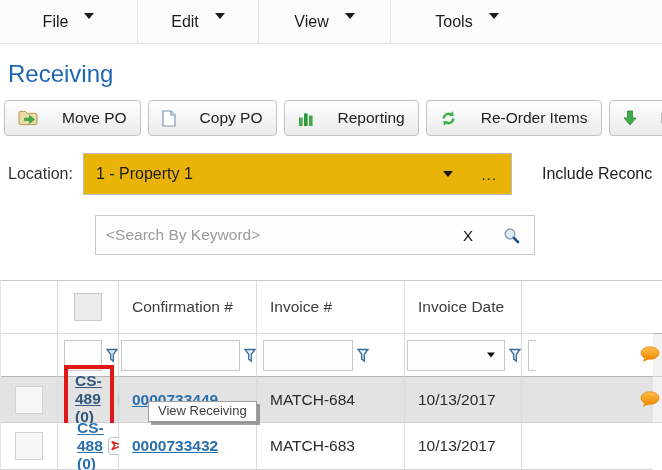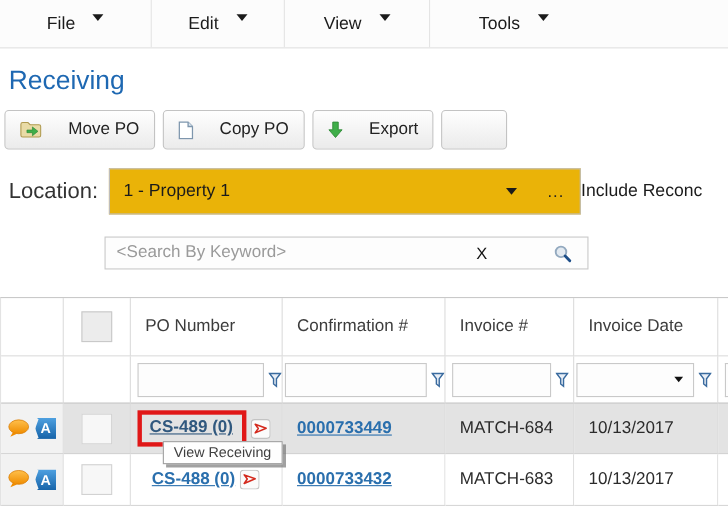--- a/index.html
+++ b/index.html
@@ -21,32 +21,32 @@
 
   
   .toolbar { display:flex; gap:7px; margin:12px 0 0 4px; height:36px; }
   .tb-btn { display:inline-flex; align-items:center; gap:24px; padding:0 13px;
     border:1px solid #c3c3c3; border-radius:4px; font-size:15.5px; color:#222;
     background:linear-gradient(#fefefe,#ebebeb); white-space:nowrap; cursor:pointer; }
   .tb-btn.partial { width:60px; flex:none; }
 
   
   .location-row { display:flex; align-items:center; margin:17px 0 0 8px; height:42px; }
-  .location-label { font-size:20px; color:#333; }
+  .location-label { font-size:16px; color:#333; }
   .location-box { margin-left:10px; width:429px; height:42px; border:1px solid #bdbdbd;
     background:#eab308; display:flex; align-items:center; font-size:16px; color:#1b1b1b; }
   .location-box .val { padding-left:12px; }
   .location-box .tri-down { margin-left:auto; }
   .more-btn { margin:0 14px 0 28px; font-size:15px; color:#222; letter-spacing:1px; cursor:pointer; }
-  .include-label { font-size:16px; color:#1b1b1b; white-space:nowrap; }
+  .include-label { margin-left:30px; font-size:16px; color:#1b1b1b; white-space:nowrap; }
 
   
   .search-row { margin:20px 0 0 95px; }
-  .search-box { width:440px; height:30px; border:1px solid #c9c9c9; background:#fdfdfd;
-    display:flex; align-items:center;gap:30px; }
+  .search-box { width:440px; height:40px; border:1px solid #c9c9c9; background:#fdfdfd;
+    display:flex; align-items:center; }
   .search-ph { padding-left:10px; font-size:15.5px; color:#9a9a9a; }
   .search-clear { margin-left:auto; font-size:15px; color:#111; cursor:pointer; }
   .search-go { margin:0 14px 0 30px; cursor:pointer; display:flex; }
 
   
   .grid { margin-top:25px; display:grid;
     grid-template-columns:57px 61px 138px 148px 117px 131px 10px;
     grid-template-rows:53px 43px 46px 47px;
     border-top:1px solid #c9c9c9; border-left:1px solid #e3e3e3; }
   .cell { border-right:1px solid #dcdcdc; display:flex; align-items:center;
@@ -123,20 +123,41 @@
     <span style="display:flex">
       <svg width="14" height="17" viewBox="0 0 14 17">
           <path d="M1 1 h8 l4 4 v11 h-12 z" fill="#fff" stroke="#7e96ad" stroke-width="1.2"></path>
           <path d="M9 1 v4 h4" fill="#dfe9f2" stroke="#7e96ad" stroke-width="1.2"></path>
         </svg>
     </span>
     <span>Copy PO</span>
   </div>
   <div class="tb-btn">
     <span style="display:flex">
+      <svg width="16" height="15" viewBox="0 0 16 15">
+          <rect x="1" y="6.5" width="3.6" height="8.5" fill="#3fae49"></rect>
+          <rect x="6" y="2.5" width="3.6" height="12.5" fill="#2e9838"></rect>
+          <rect x="11" y="4.5" width="3.6" height="10.5" fill="#3fae49"></rect>
+        </svg>
+    </span>
+    <span>Reporting</span>
+  </div>
+  <div class="tb-btn">
+    <span style="display:flex">
+      <svg width="17" height="17" viewBox="0 0 18 18">
+          <path d="M4 9a5 5 0 0 1 8.2-3.8" fill="none" stroke="#3fae49" stroke-width="2.6"></path>
+          <path d="M13.8 1.2 l0.6 5.2 -5.2-0.6 z" fill="#3fae49"></path>
+          <path d="M14 9a5 5 0 0 1-8.2 3.8" fill="none" stroke="#3fae49" stroke-width="2.6"></path>
+          <path d="M4.2 16.8 l-0.6-5.2 5.2 0.6 z" fill="#3fae49"></path>
+        </svg>
+    </span>
+    <span>Re-Order Items</span>
+  </div>
+  <div class="tb-btn">
+    <span style="display:flex">
       <svg width="14" height="16" viewBox="0 0 14 16">
           <path d="M4.5 1 h5 v7 h3.5 l-6 7 -6-7 h3.5 z" fill="#3fae49" stroke="#2d8a36" stroke-width="0.8"></path>
         </svg>
     </span>
     <span>Export</span>
   </div>
   <div class="tb-btn partial"></div>
 </div>
 
 <div class="location-row">
@@ -161,21 +182,20 @@
     </span>
   </div>
 </div>
 
 <div class="grid">
 
   <div class="cell hdr"></div>
   <div class="cell hdr center">
     <span class="checkbox"></span>
   </div>
-  <div class="cell hdr">PO Number</div>
   <div class="cell hdr">Confirmation #</div>
   <div class="cell hdr">Invoice #</div>
   <div class="cell hdr">Invoice Date</div>
   <div class="cell hdr last"></div>
 
   <div class="cell flt"></div>
   <div class="cell flt"></div>
   <div class="cell flt">
     <span class="filter-input fi-po"></span>
     <span class="funnel">

